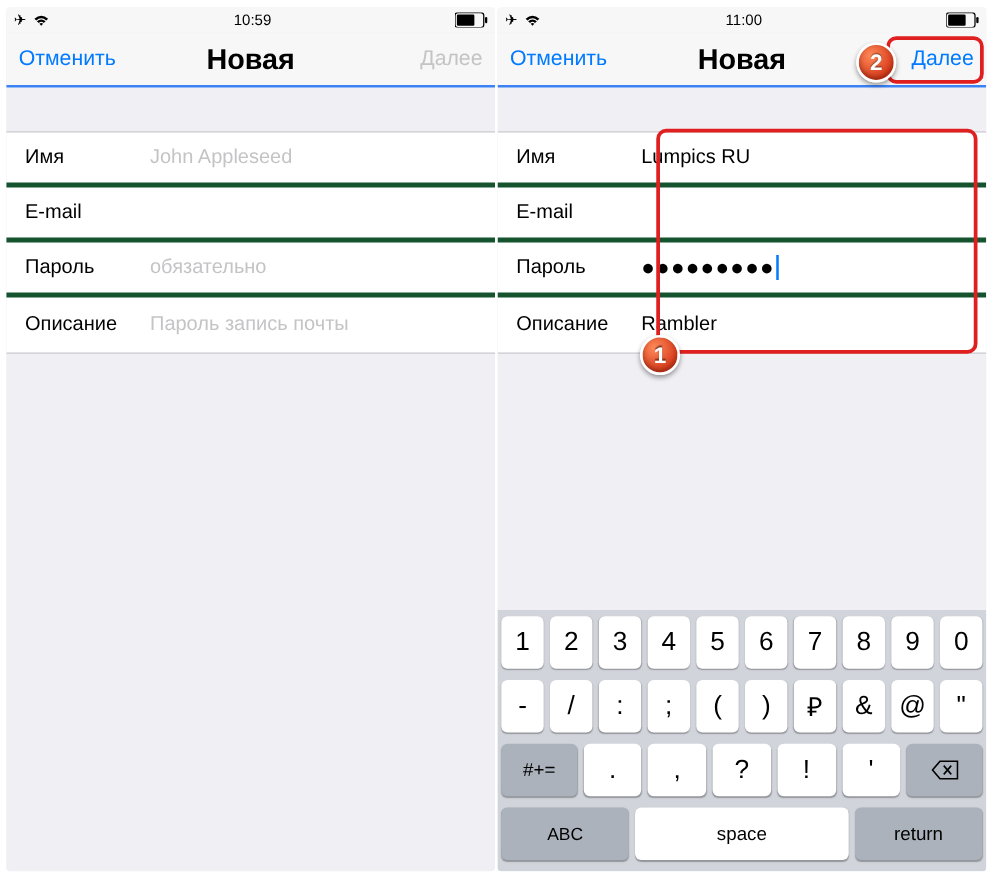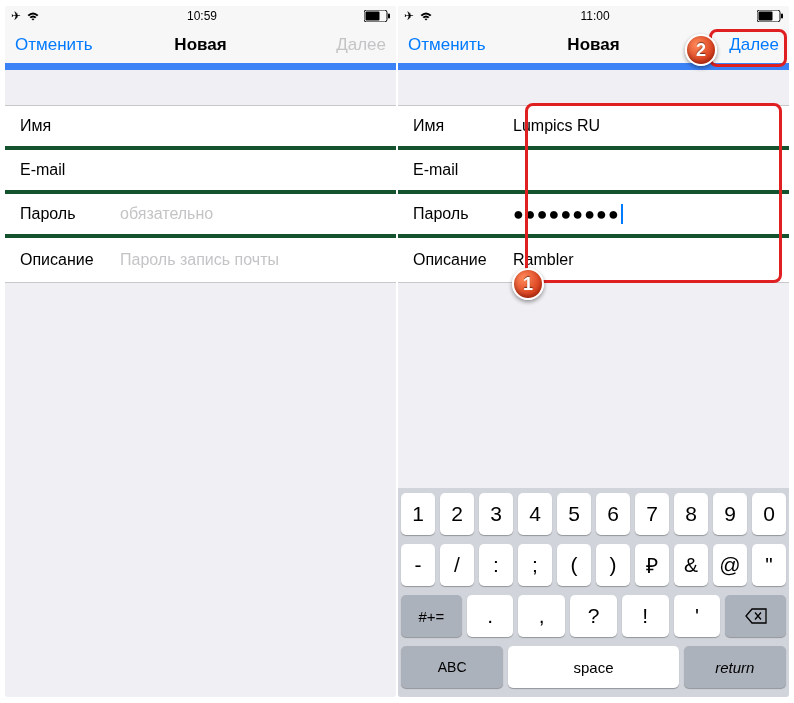--- a/index.html
+++ b/index.html
@@ -36,39 +36,39 @@
       justify-content: space-between;
       padding: 0 6px;
       font-size: 12px;
       font-weight: 500;
     }
     .status-left { display: flex; align-items: center; gap: 5px; }
     .status-right { display: flex; align-items: center; }
     .nav-bar {
       height: 44px;
       background: #f7f7f7;
-      border-bottom: 7px solid #3b82f6;
+      border-bottom: 2px solid #3b82f6;
       display: flex;
       align-items: center;
       justify-content: space-between;
       padding: 0 10px;
       position: relative;
     }
     .nav-btn {
       font-size: 17px;
       color: #007aff;
       min-width: 70px;
     }
     .nav-btn.right { text-align: right; }
     .nav-btn.disabled { color: #c4c4c6; }
     .nav-title {
       position: absolute;
       left: 50%;
       transform: translateX(-50%);
-      font-size: 17px;
+      font-size: 23px;
       font-weight: 600;
       color: #000;
     }
     .form-section {
       margin-top: 35px;
       background: #fff;
       border-top: 1px solid #c8c7cc;
       border-bottom: 1px solid #c8c7cc;
     }
     .form-row {
@@ -134,21 +134,21 @@
       align-items: center;
       justify-content: center;
       font-size: 21px;
       box-shadow: 0 1px 1px rgba(0,0,0,0.3);
       color: #000;
     }
     .key.gray { background: #acb2bc; font-size: 15px; }
     .key.wide { flex: 1.3; }
     .key.space { flex: 4; font-size: 15px; }
     .key.delete { flex: 1.3; background: #acb2bc; }
-    .key.return { flex: 2.4; font-size: 15px; background: #acb2bc; font-style: italic; }
+    .key.return { flex: 2.4; font-size: 15px; background: #acb2bc; }
     .key.abc { flex: 2.4; font-size: 14px; background: #acb2bc; }
     .highlight-red {
       position: absolute;
       border: 3px solid #e02020;
       border-radius: 8px;
       pointer-events: none;
     }
     .callout {
       position: absolute;
       width: 32px;
@@ -190,20 +190,21 @@
       </div>
     </div>
     <div class="nav-bar">
       <span class="nav-btn">Отменить</span>
       <span class="nav-title">Новая</span>
       <span class="nav-btn right disabled">Далее</span>
     </div>
     <div class="form-section">
       <div class="form-row">
         <span class="form-label">Имя</span>
+        <span class="form-value placeholder">John Appleseed</span>
       </div>
       <div class="form-row">
         <span class="form-label">E-mail</span>
       </div>
       <div class="form-row">
         <span class="form-label">Пароль</span>
         <span class="form-value placeholder">обязательно</span>
       </div>
       <div class="form-row">
         <span class="form-label">Описание</span>

